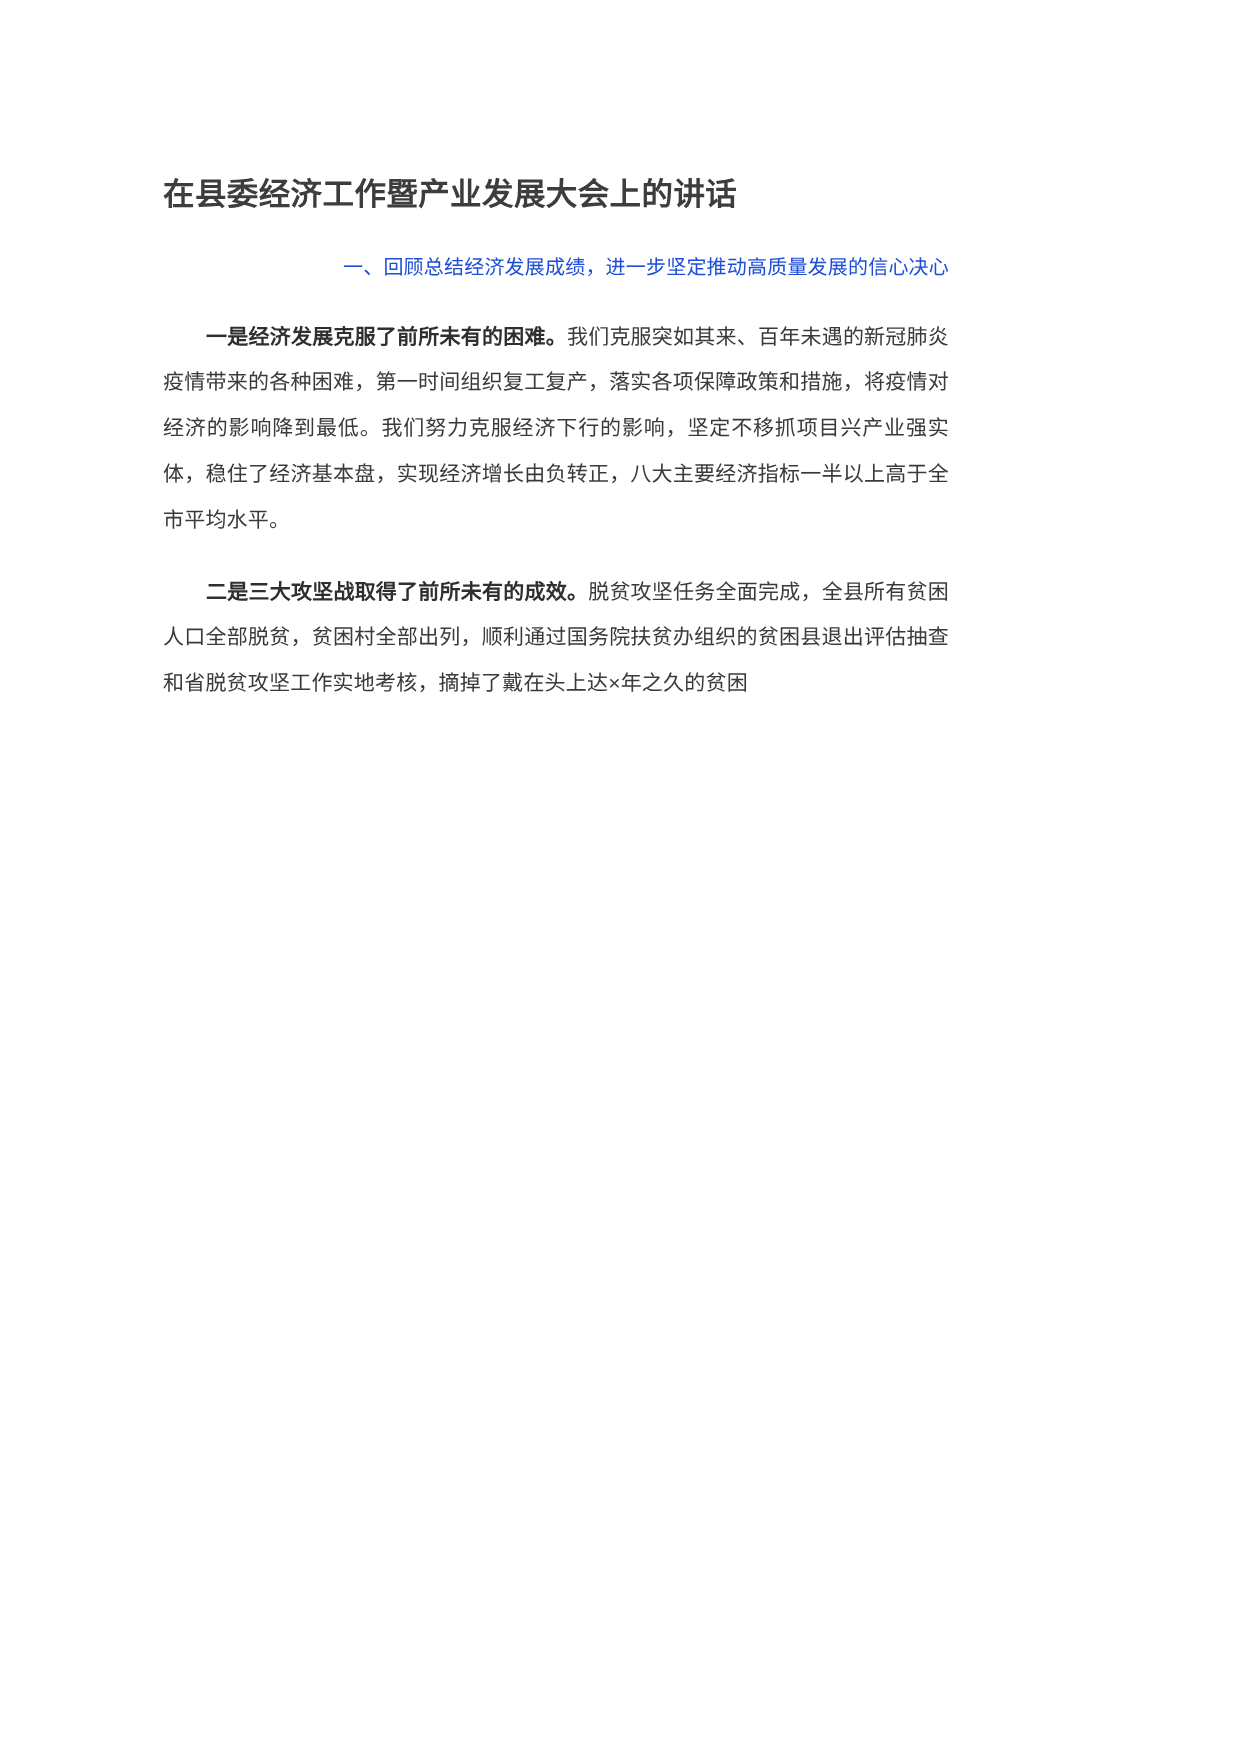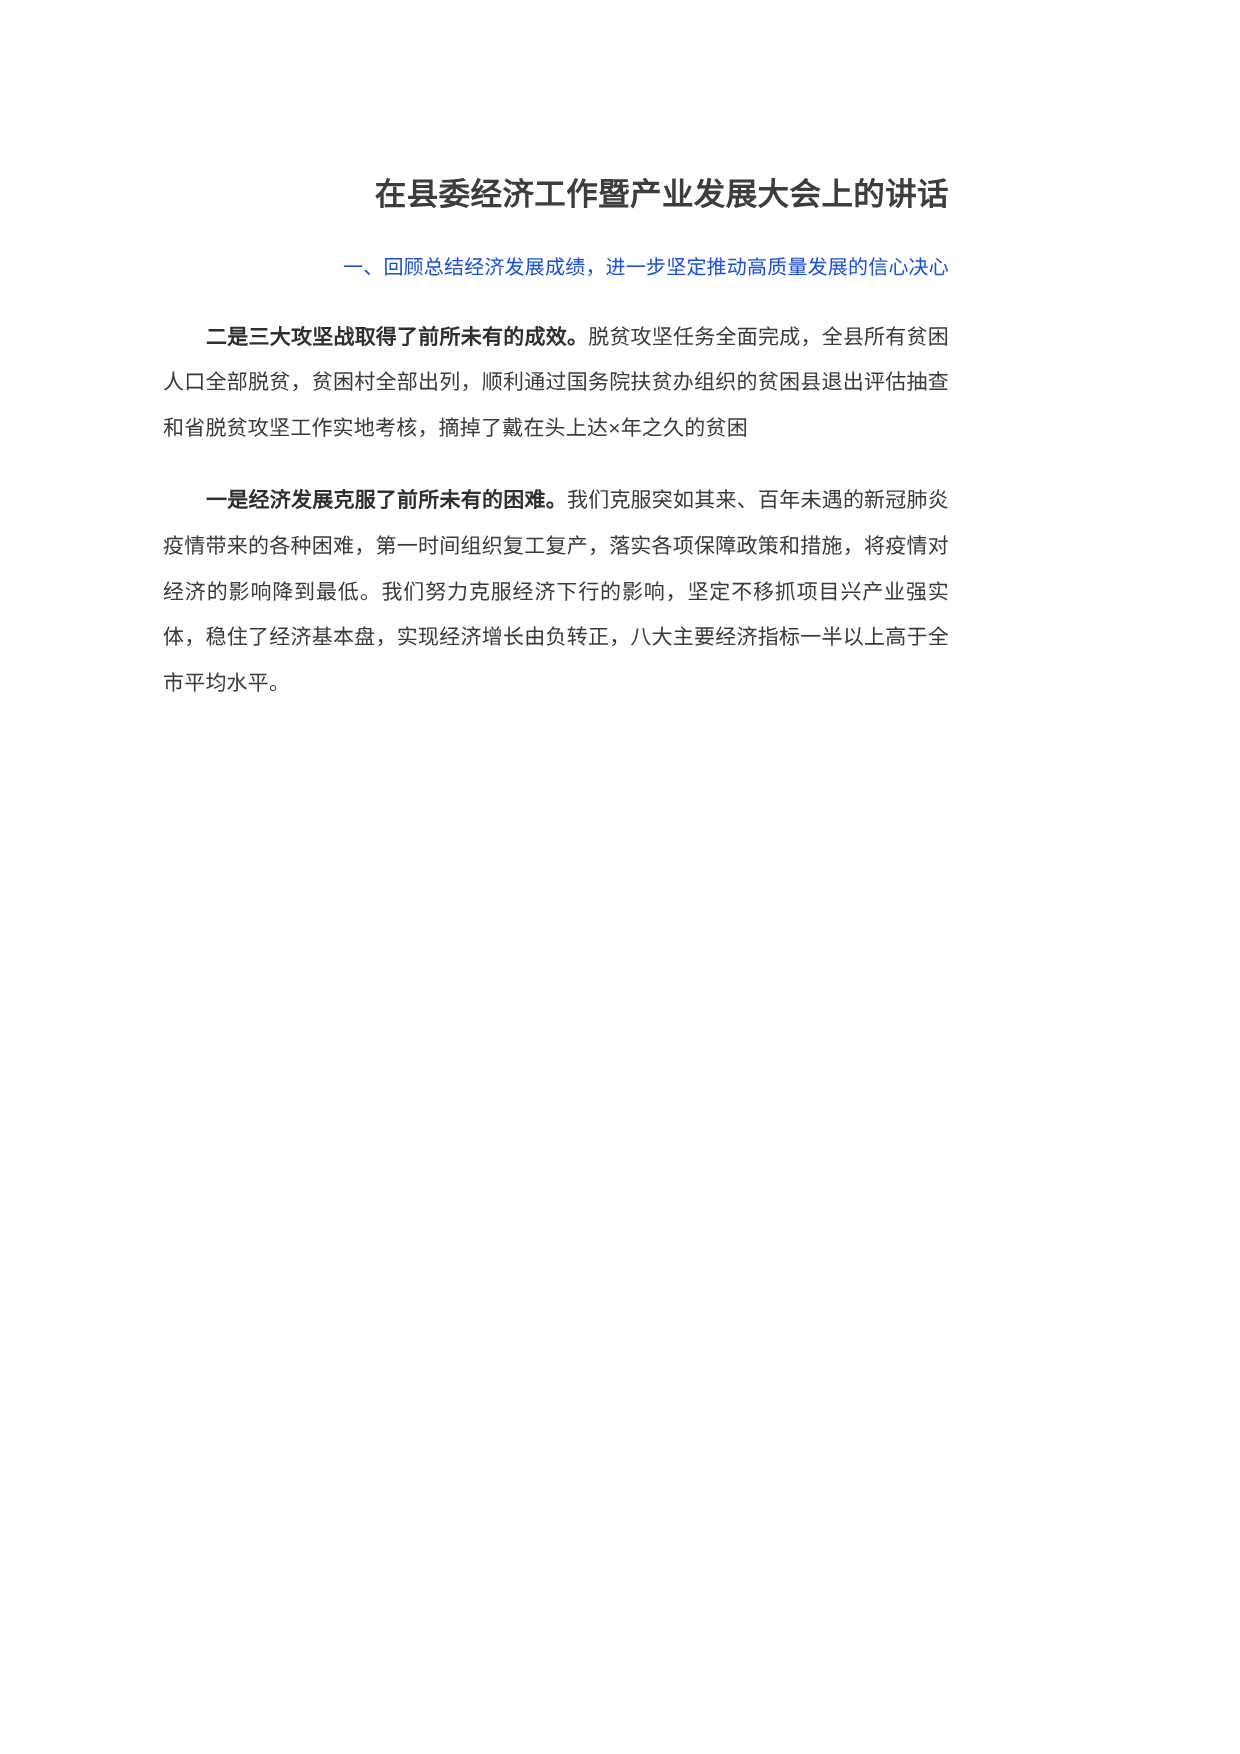--- a/index.html
+++ b/index.html
@@ -29,21 +29,21 @@
     width: 786px;
   }
   .doc-title {
     font-size: 31.5px;
     font-weight: 600;
     color: #3d3d3d;
     letter-spacing: 0.4px;
     line-height: 1.45;
     margin: 0 0 0 0;
     padding: 12px 0 0 0;
-    text-align: right;
+    text-align: left;
     white-space: nowrap;
   }
   .salutation {
     font-size: 21px;
     color: #3a3a3a;
     line-height: 1.6;
     margin: 46px 0 0 0;
     letter-spacing: 0.3px;
   }
   .para {
@@ -81,18 +81,18 @@
 <div class="page">
   <div class="content">
 
     <h1 class="doc-title">在县委经济工作暨产业发展大会上的讲话</h1>
 
 
 
     <p class="section-heading">一、回顾总结经济发展成绩，进一步坚定推动高质量发展的信心决心</p>
 
 
+    <p class="para"><span class="lead">一是经济发展克服了前所未有的困难。</span><span>我们克服突如其来、百年未遇的新冠肺炎疫情带来的各种困难，第一时间组织复工复产，落实各项保障政策和措施，将疫情对经济的影响降到最低。我们努力克服经济下行的影响，坚定不移抓项目兴产业强实体，稳住了经济基本盘，实现经济增长由负转正，八大主要经济指标一半以上高于全市平均水平。</span></p>
+
     <p class="para"><span class="lead">二是三大攻坚战取得了前所未有的成效。</span><span>脱贫攻坚任务全面完成，全县所有贫困人口全部脱贫，贫困村全部出列，顺利通过国务院扶贫办组织的贫困县退出评估抽查和省脱贫攻坚工作实地考核，摘掉了戴在头上达×年之久的贫困</span></p>
-
-    <p class="para"><span class="lead">一是经济发展克服了前所未有的困难。</span><span>我们克服突如其来、百年未遇的新冠肺炎疫情带来的各种困难，第一时间组织复工复产，落实各项保障政策和措施，将疫情对经济的影响降到最低。我们努力克服经济下行的影响，坚定不移抓项目兴产业强实体，稳住了经济基本盘，实现经济增长由负转正，八大主要经济指标一半以上高于全市平均水平。</span></p>
 
   </div>
 </div>
 
 </body></html>

